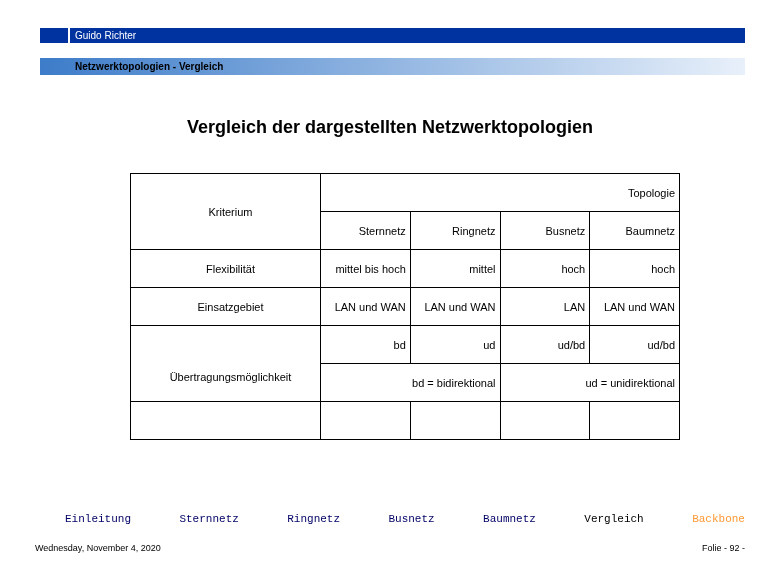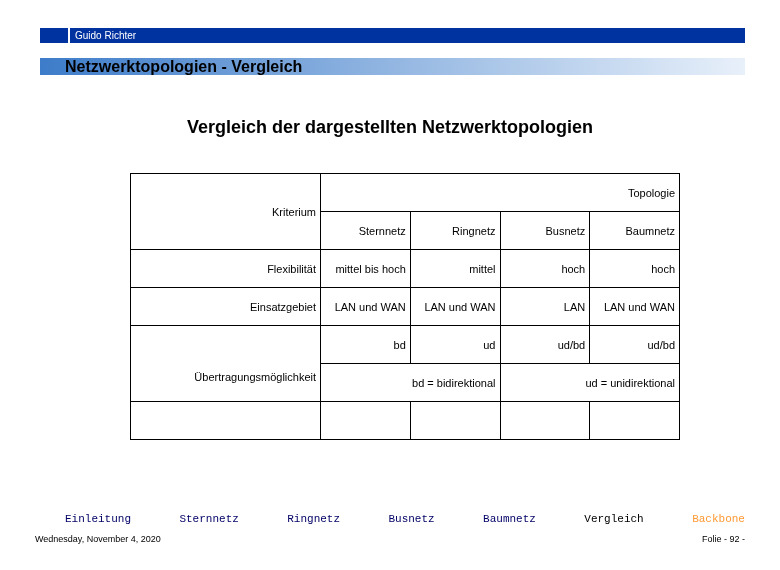--- a/index.html
+++ b/index.html
@@ -30,23 +30,23 @@
     align-items: center;
   }
   .title-bar {
     position: absolute;
     top: 58px;
     left: 40px;
     right: 35px;
     height: 17px;
     background: linear-gradient(to right, #3d7cc9 0%, #e8f0fa 100%);
     color: #000;
-    font-size: 16px;
+    font-size: 10px;
     font-weight: bold;
-    padding-left: 25px;
+    padding-left: 35px;
     display: flex;
     align-items: center;
   }
   .side-square {
     position: absolute;
     left: 40px;
     width: 28px;
     height: 28px;
     background: #0033a0;
   }
@@ -69,21 +69,21 @@
   }
   td, th {
     border: 1.5px solid #000;
     text-align: right;
     vertical-align: middle;
     height: 38px;
     padding: 2px 4px;
   }
   .kriterium-col {
     width: 180px;
-    text-align: right;
+    text-align: center;
     padding-left: 14px;
   }
   .topo-col { width: 85px; }
   .top-header { font-weight: normal; }
   .legend-row td {
     height: 38px;
   }
   .empty-row td { height: 38px; }
   .nav-bar {
     position: absolute;
@@ -93,21 +93,21 @@
     display: flex;
     justify-content: space-between;
     font-size: 11px;
     font-family: Liberation Mono, monospace;
   }
   .nav-item { color: #000066; }
   .nav-active { color: #000; }
   .nav-highlight { color: #ff9933; }
   .footer {
     position: absolute;
-    bottom: 26px;
+    bottom: 17px;
     left: 35px;
     right: 35px;
     display: flex;
     justify-content: space-between;
     font-size: 9px;
     color: #000;
   }
 </style>
 </head>
 <body>

